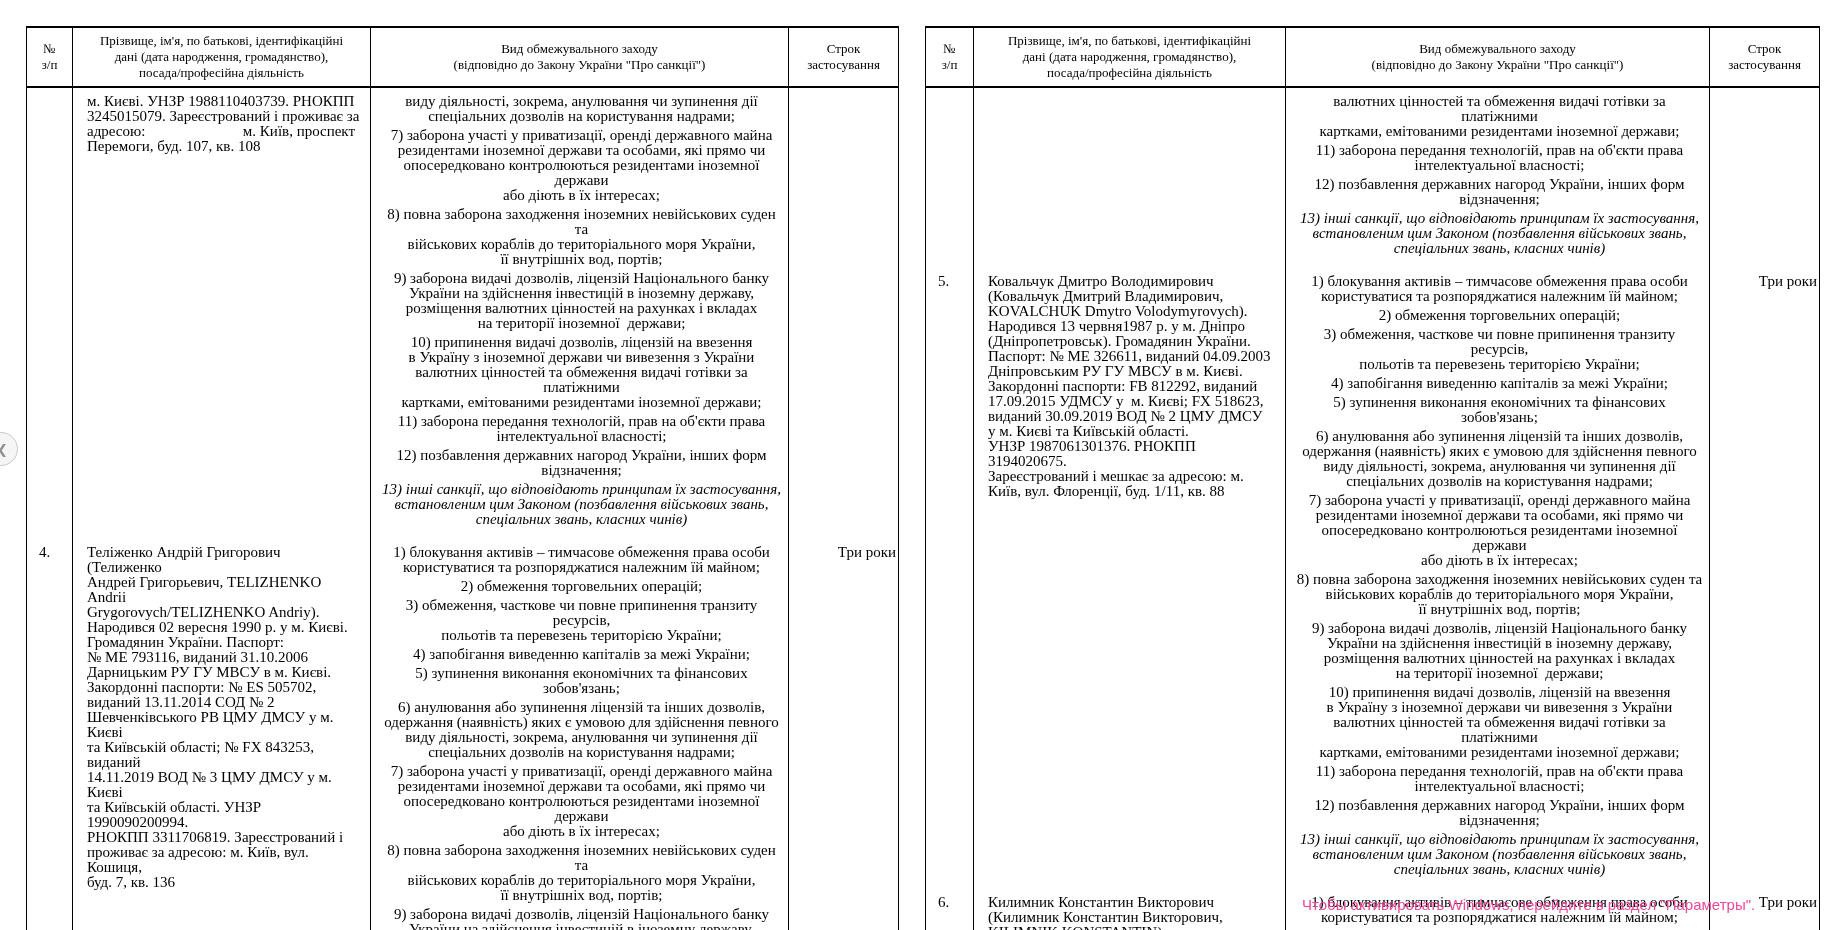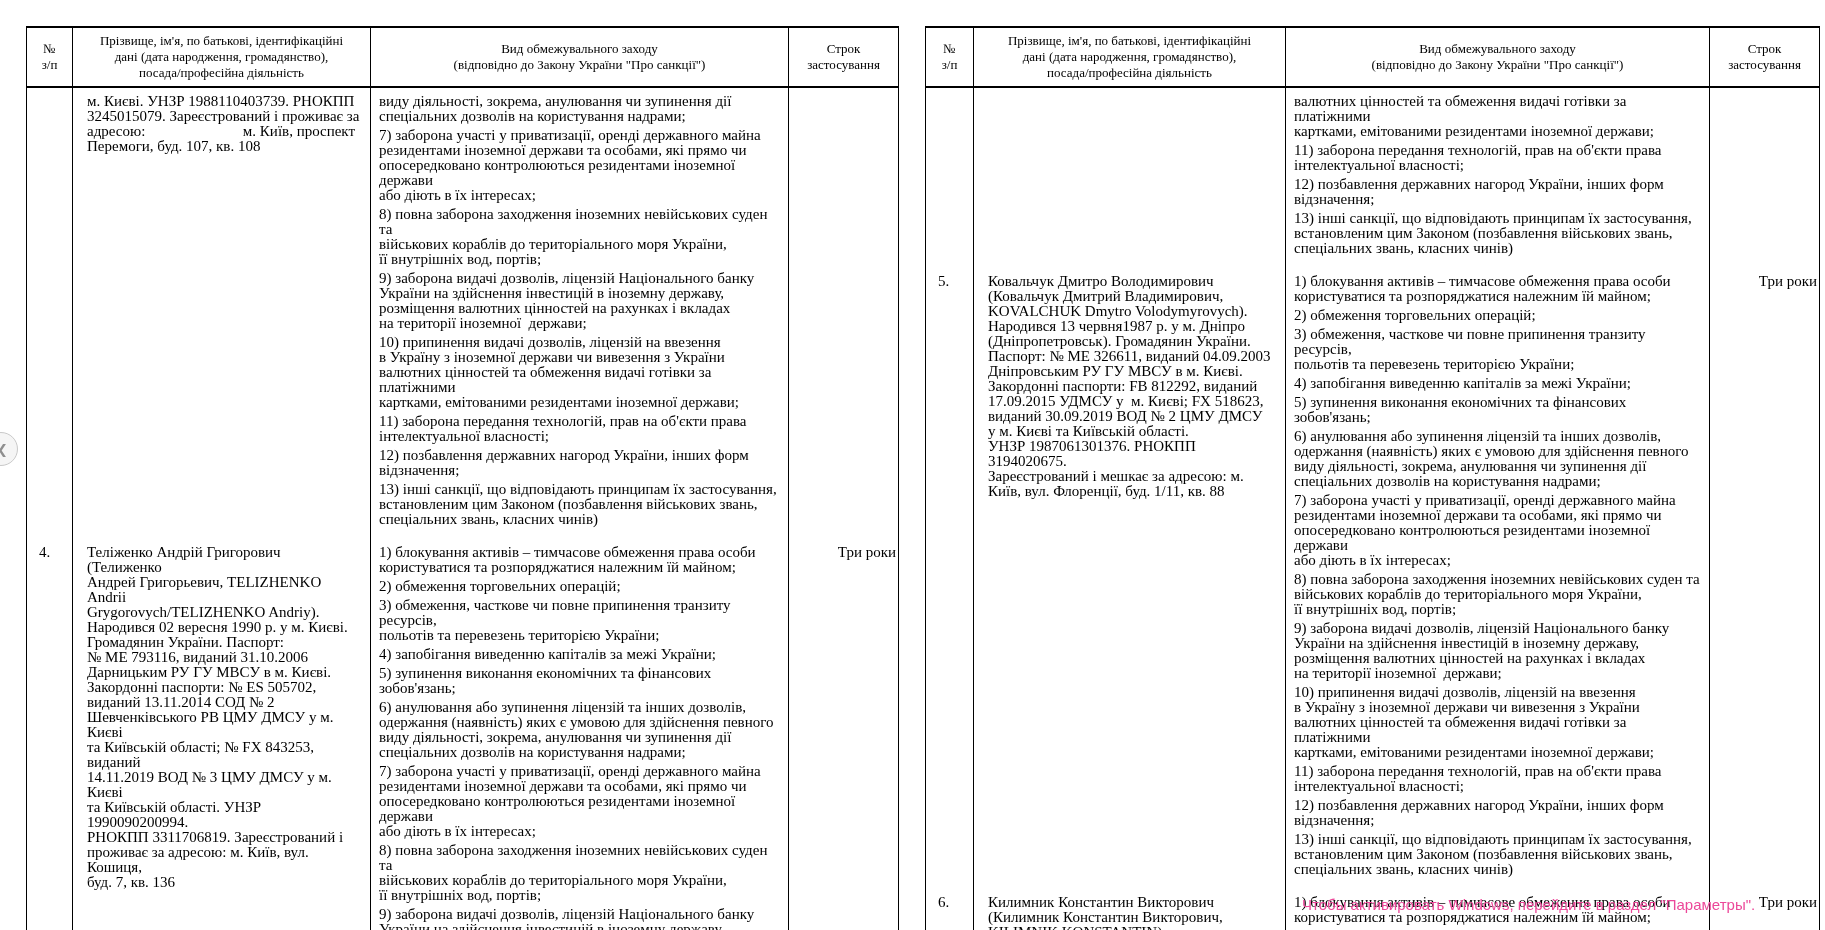--- a/index.html
+++ b/index.html
@@ -41,27 +41,27 @@
   }
   .doc-table tbody td {
     border-left: 1px solid #000;
     border-right: 1px solid #000;
     vertical-align: top;
     font-size: 15px;
     line-height: 15px;
   }
   td.cell-num   { padding: 6px 2px 12px 12px; white-space: pre-wrap; }
   td.cell-name  { padding: 6px 8px 12px 14px; white-space: pre-wrap; }
-  td.cell-sanct { padding: 6px 4px 12px 8px; }
+  td.cell-sanct { padding: 6px 4px 12px 8px; text-align: center; }
   td.cell-term  { padding: 6px 2px 12px 2px; text-align: right; white-space: pre-wrap; }
   .sanction-item {
     margin: 0 0 4px 0;
     white-space: pre-wrap;
   }
-  .sanction-item:last-child { margin-bottom: 0; }
+  .sanction-item:last-child { margin-bottom: 0; font-style: italic; }
 
   .nav-prev {
     position: absolute;
     left: -16px;
     top: 432px;
     width: 34px;
     height: 34px;
     border-radius: 50%;
     background: #f5f5f5;
     border: 1px solid #c9c9c9;

